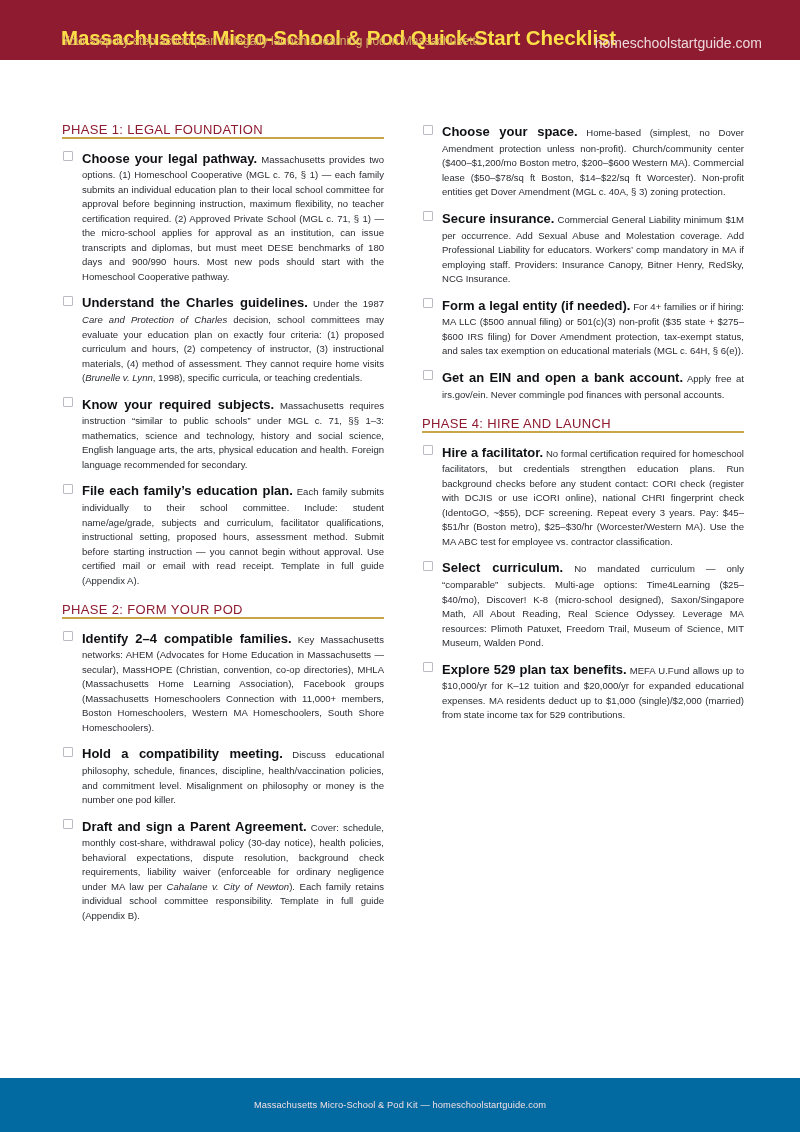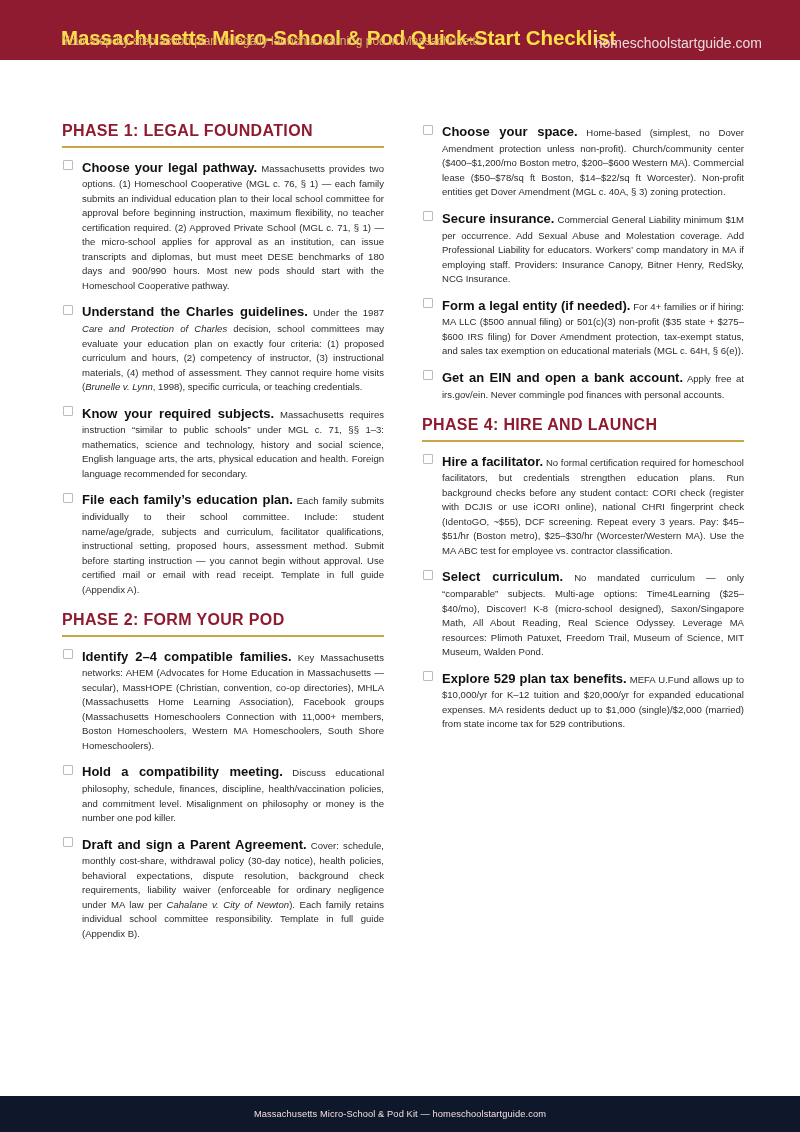--- a/index.html
+++ b/index.html
@@ -69,26 +69,26 @@
     width: 322px;
   }
   .col-left  { margin-left: 62px; }
   .col-right { margin-left: 38px; }
 
   
   .phase {
     margin: 0 0 10px 0;
   }
   .phase-title {
-    font-size: 16px;
-    font-weight: bold;
+    font-size: 13px;
+    font-weight: normal;
     color: #8e1b30;
     letter-spacing: 0.35px;
     text-transform: uppercase;
-    padding-bottom: 6px;
+    padding-bottom: 0;
   }
   .phase-rule {
     height: 1.5px;
     background: #c8a548;
     width: 100%;
   }
   .phase-spacer-top {
     height: 14px;
   }
 
@@ -128,22 +128,22 @@
   }
   .item-body { color: #2a2c32; }
   .ital { font-style: italic; }
 
   
   .footer-band {
     position: absolute;
     left: 0;
     bottom: 0;
     width: 800px;
-    height: 36px;
-    background: #0f172a;
+    height: 54px;
+    background: #0369a1;
     display: flex;
     align-items: center;
     justify-content: center;
   }
   .footer-text {
     font-size: 9.3px;
     color: #f1dfe2;
     letter-spacing: 0.1px;
   }
 </style>

